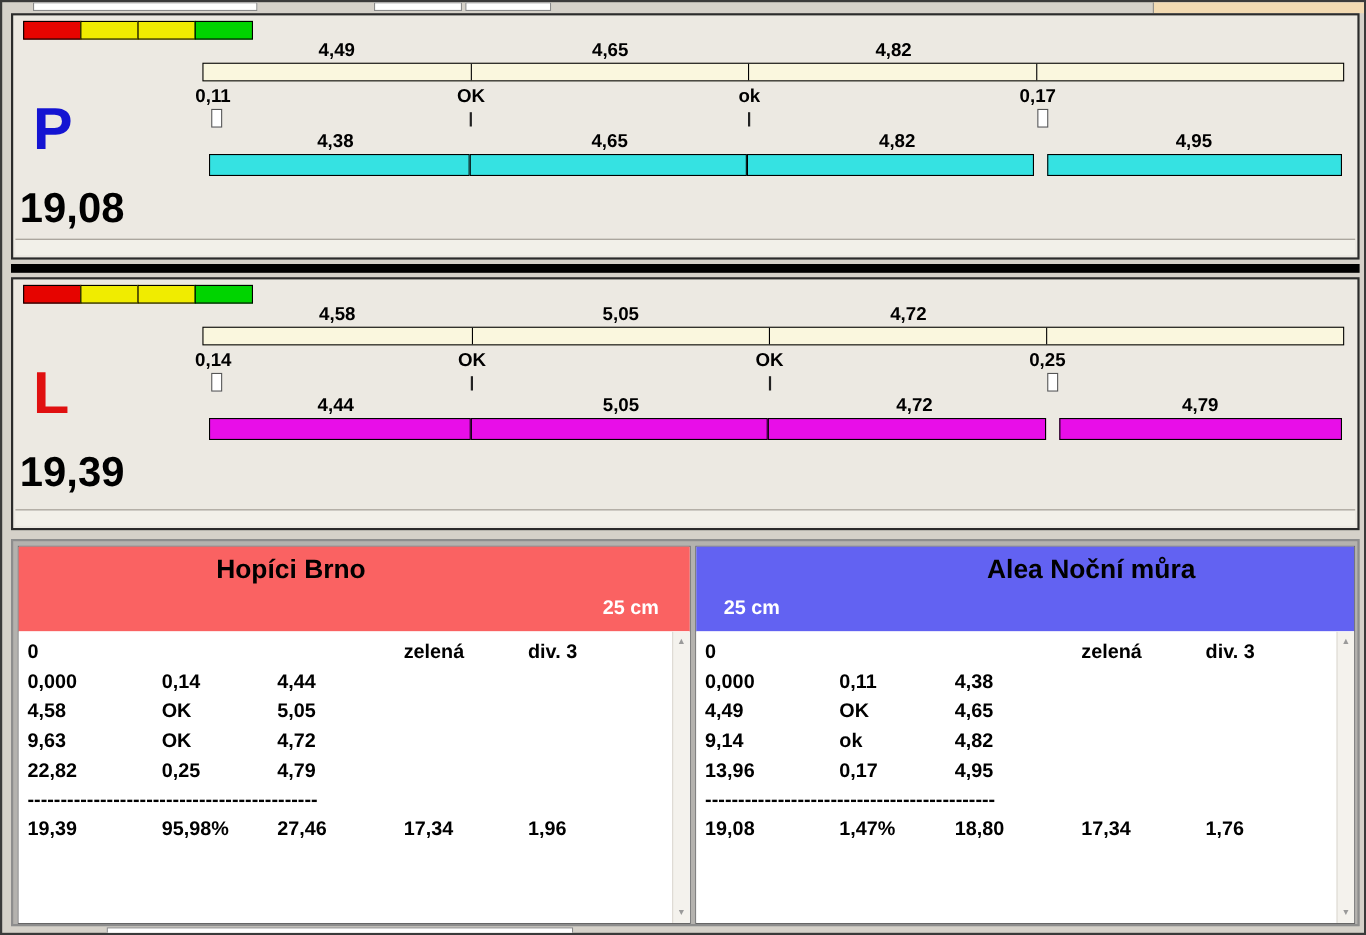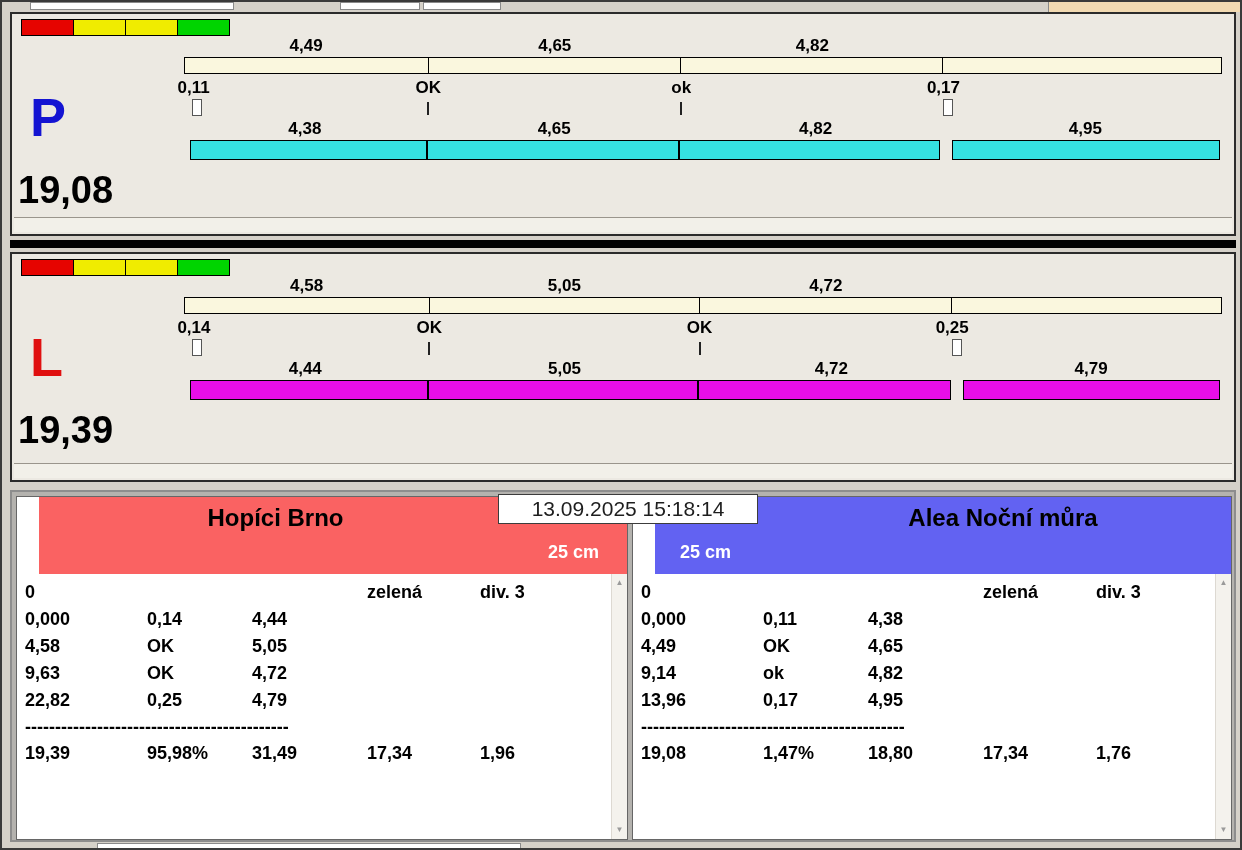--- a/index.html
+++ b/index.html
@@ -43,21 +43,21 @@
 
   .value-bar { position:absolute; left:178px; top:126px; width:1030px; height:20px; }
   .value-seg { position:absolute; top:0; height:20px; border:1px solid #000; }
 
   .lane-strip { position:absolute; left:2px; right:2px; bottom:2px; height:15px;
                 background:#F2F0E9; border-top:1px solid #9a958c; }
 
   
   .results { position:absolute; left:8px; top:488px; width:1226px; height:352px;
              background:#B4B2AE; border:2px solid #8d8d8d; }
-  .team-panel { position:absolute; top:4px; height:344px; border:1px solid #666; background:#fff;padding-left:22px; }
+  .team-panel { position:absolute; top:4px; height:344px; border:1px solid #666; background:#fff; }
   .team-left  { left:4px;  width:612px; }
   .team-right { left:620px; width:600px; }
 
   .team-header { position:relative; width:100%; height:77px; }
   .team-name { padding-top:7px; text-align:center; font-size:24px; font-weight:bold; color:#000; }
   .team-lineup { margin-top:7px; text-align:center; font-size:16px; font-weight:bold; color:#fff; }
   .team-left  .team-name, .team-left  .team-lineup { padding-right:115px; }
   .team-right .team-name, .team-right .team-lineup { padding-left:120px; }
   .team-height { position:absolute; top:45px; font-size:18px; font-weight:bold; color:#fff; }
   .team-left  .team-height { right:28px; }
@@ -227,21 +227,21 @@
               <span class="c0">22,82</span>
               <span class="c1">0,25</span>
               <span class="c2">4,79</span>
               <span class="c3"></span>
               <span class="c4"></span>
             </div>
             <div class="sep-row">--------------------------------------------</div>
             <div class="data-row">
               <span class="c0">19,39</span>
               <span class="c1">95,98%</span>
-              <span class="c2">31,49</span>
+              <span class="c2">27,46</span>
               <span class="c3">17,34</span>
               <span class="c4">1,96</span>
             </div>
           </div>
         <div class="vscroll">
           <div class="scroll-arrow up">▲</div>
           <div class="scroll-arrow down">▼</div>
         </div>
       </div>
     </div>
@@ -299,15 +299,14 @@
           </div>
         <div class="vscroll">
           <div class="scroll-arrow up">▲</div>
           <div class="scroll-arrow down">▼</div>
         </div>
       </div>
     </div>
 
   </div>
 
-  <div class="timestamp">13.09.2025 15:18:14</div>
 
 </div>
 
 </body></html>

